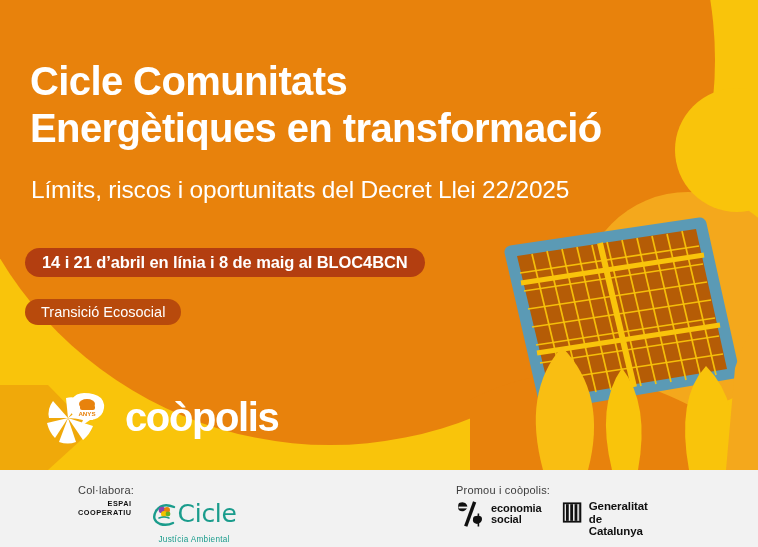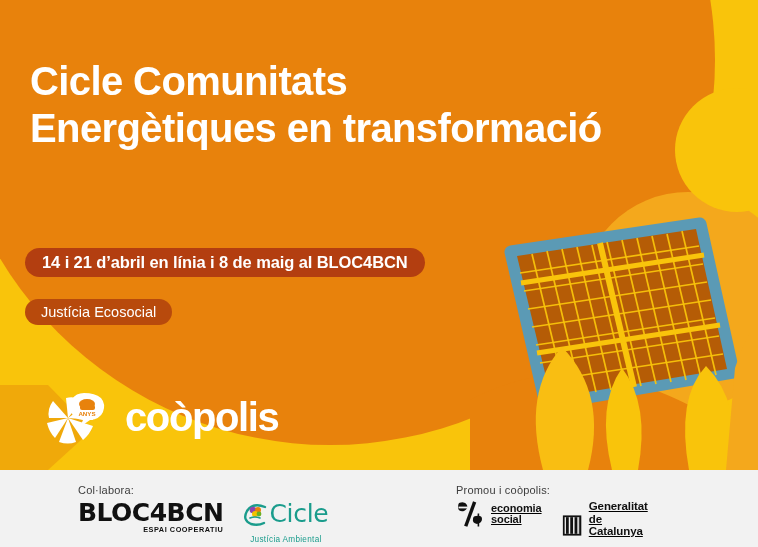--- a/index.html
+++ b/index.html
@@ -187,31 +187,31 @@
   .cicra-sub {
     color: #1A9C8C;
     font-size: 8.2px;
     letter-spacing: 0.3px;
     line-height: 10px;
     text-align: center;
     margin-top: 8px;
   }
 
   
-  .econ-lock { display: flex; align-items: center; gap: 7px; text-decoration: underline; }
+  .econ-lock { display: flex; align-items: center; gap: 7px; }
   .econ-word {
     color: #111111;
     font-size: 11px;
     font-weight: bold;
     line-height: 11.5px;
     letter-spacing: -0.1px;
   }
 
   
-  .gen-lock { display: flex; align-items: flex-end; gap: 7px; text-decoration: underline; }
+  .gen-lock { display: flex; align-items: flex-start; gap: 7px; }
   .gen-word {
     color: #111111;
     font-size: 11.5px;
     font-weight: bold;
     line-height: 12.5px;
     letter-spacing: -0.1px;
   }
 </style>
 </head>
 <body>
@@ -283,25 +283,26 @@
         <path d="M 689 470 Q 676 398 706 366 Q 742 402 732 470 Z" fill="#F9C40B"></path>
         <path d="M 735 368 Q 748 330 758 322 L 758 470 L 726 470 Z" fill="#F4A81C"></path>
       </g>
     </svg>
 
     <div class="text-layer">
 
       <div class="title">Cicle Comunitats
 Energètiques en transformació</div>
 
+      <div class="subtitle">Límits, riscos i oportunitats del Decret Llei 22/2025</div>
 
       <div class="date-badge">14 i 21 d’abril en línia i 8 de maig al BLOC4BCN</div>
 
       <div class="tags">
-        <span class="tag">Justícia Ecosocial</span>
+        <span class="tag">Transició Ecosocial</span>
       </div>
 
       <div class="coopolis">
         <svg width="72" height="62" viewBox="0 0 72 62">
           <g fill="#ffffff">
 
             <g transform="translate(31,38)">
               <g>
                 <path d="M -3 -3 L -18 -20 Q -24 -12 -22 -3 Z"></path>
                 <path d="M -3 -3 L -24 2 Q -22 11 -16 17 Z"></path>
@@ -328,21 +329,20 @@
     </div>
   </div>
 
   <div id="footer">
 
     <div class="footer-col footer-left">
       <div class="footer-label">Col·labora:</div>
       <div class="footer-logos">
 
         <div class="bloc-lock">
-          <div class="bloc-word">BLOC4BCN</div>
           <div class="bloc-sub">ESPAI COOPERATIU</div>
         </div>
 
         <div class="cicra-lock">
           <div class="cicra-row">
             <svg width="25" height="25" viewBox="0 0 25 25">
               <path d="M 22 5 Q 10 0 4 9 Q -1 18 8 22 Q 15 24 21 21" fill="none" stroke="#1A9C8C" stroke-width="2.4" stroke-linecap="round"></path>
               <circle cx="10" cy="8" r="3.3" fill="#8E44AD"></circle>
               <circle cx="15" cy="8" r="3" fill="#E8820C"></circle>
               <circle cx="12" cy="12" r="3" fill="#F2C200"></circle>

